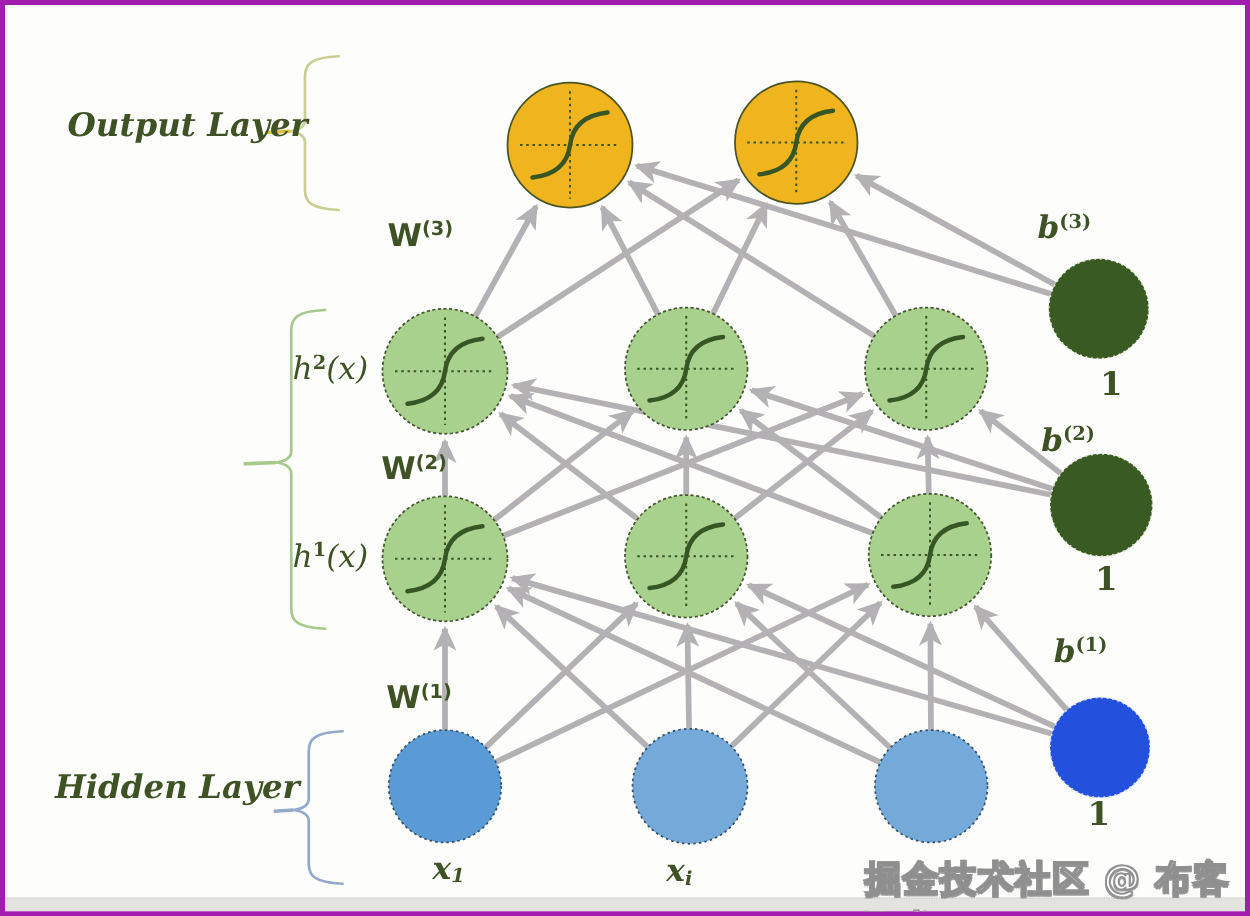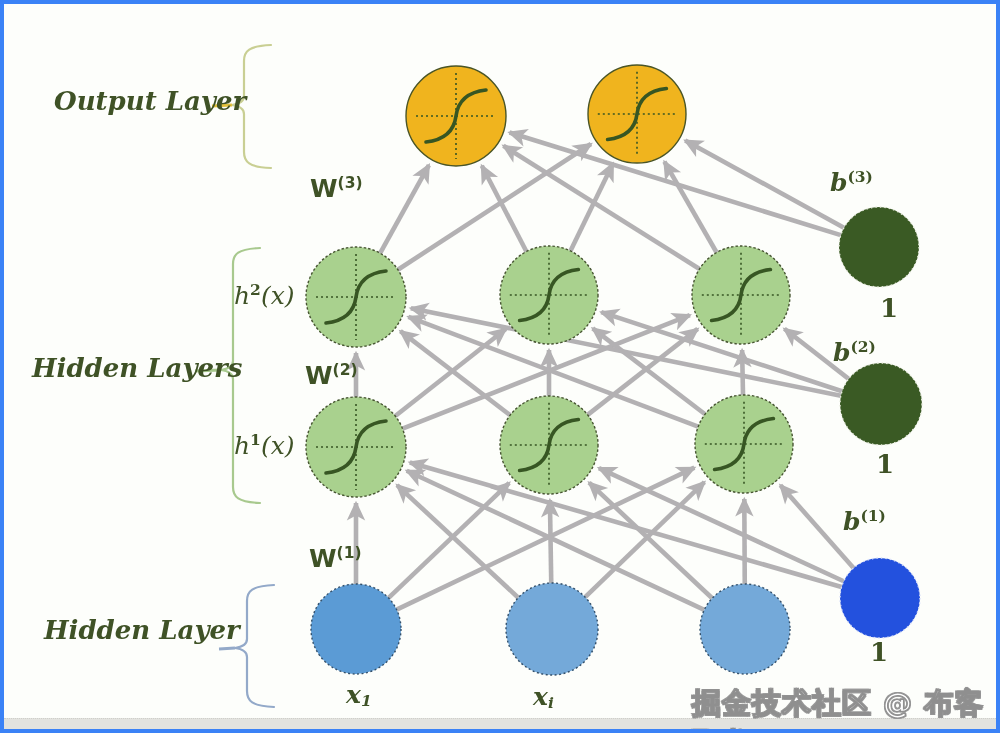--- a/index.html
+++ b/index.html
@@ -1,20 +1,20 @@
 <!DOCTYPE html>
 <html><head>
 <meta charset="utf-8">
 <style>
   html,body{margin:0;padding:0;background:#fff;}
   .frame{
     position:relative;
     width:1000px;height:733px;
     box-sizing:border-box;
-    border:4px solid #3b82f6;
+    border:4px solid #a21caf;
     background:#FDFEFB;
     overflow:hidden;
     font-family:"DejaVu Serif", serif;
   }
   #net-svg{position:absolute;left:0;top:0;}
   #labels{position:absolute;left:0;top:0;width:100%;height:100%;pointer-events:none;}
   .dlabel{position:absolute;white-space:nowrap;color:#3F5226;line-height:1.05;}
   .dlabel .sup{font-size:0.62em;vertical-align:0.55em;font-style:normal;font-weight:bold;}
   .dlabel .sub{font-size:0.62em;vertical-align:-0.18em;}
   .bottom-strip{
@@ -140,21 +140,20 @@
       </g>
       <g>
         <circle cx="877" cy="400" r="41" fill="#3A5A24" stroke="#E7EBDD" stroke-width="1.4" stroke-dasharray="1.5 3"></circle>
       </g>
       <g>
         <circle cx="876" cy="594" r="40" fill="#2351DE" stroke="#D8DFF8" stroke-width="1.4" stroke-dasharray="1.5 3"></circle>
       </g>
     </svg>
   <div id="labels">
       <div class="dlabel" style="left: 50px; top: 84px; font-size: 26px; font-family: &quot;DejaVu Serif&quot;, serif; font-weight: bold; font-style: italic;"><span>Output Layer</span></div>
-      <div class="dlabel" style="left: 28px; top: 351px; font-size: 26px; font-family: &quot;DejaVu Serif&quot;, serif; font-weight: bold; font-style: italic;"><span>Hidden Layers</span></div>
       <div class="dlabel" style="left: 40px; top: 613px; font-size: 26px; font-family: &quot;DejaVu Serif&quot;, serif; font-weight: bold; font-style: italic;"><span>Hidden Layer</span></div>
       <div class="dlabel" style="left: 306px; top: 171px; font-size: 25px; font-family: &quot;DejaVu Sans&quot;, sans-serif; font-weight: bold; font-style: normal;"><span>W</span><span class="sup">(3)</span></div>
       <div class="dlabel" style="left: 301px; top: 358px; font-size: 25px; font-family: &quot;DejaVu Sans&quot;, sans-serif; font-weight: bold; font-style: normal;"><span>W</span><span class="sup">(2)</span></div>
       <div class="dlabel" style="left: 305px; top: 541px; font-size: 25px; font-family: &quot;DejaVu Sans&quot;, sans-serif; font-weight: bold; font-style: normal;"><span>W</span><span class="sup">(1)</span></div>
       <div class="dlabel" style="left: 230px; top: 278px; font-size: 25px; font-family: &quot;DejaVu Serif&quot;, serif; font-weight: normal; font-style: italic;"><span>h</span><span class="sup">2</span><span>(x)</span></div>
       <div class="dlabel" style="left: 230px; top: 428px; font-size: 25px; font-family: &quot;DejaVu Serif&quot;, serif; font-weight: normal; font-style: italic;"><span>h</span><span class="sup">1</span><span>(x)</span></div>
       <div class="dlabel" style="left: 826px; top: 165px; font-size: 25px; font-family: &quot;DejaVu Serif&quot;, serif; font-weight: bold; font-style: italic;"><span>b</span><span class="sup">(3)</span></div>
       <div class="dlabel" style="left: 829px; top: 335px; font-size: 25px; font-family: &quot;DejaVu Serif&quot;, serif; font-weight: bold; font-style: italic;"><span>b</span><span class="sup">(2)</span></div>
       <div class="dlabel" style="left: 839px; top: 504px; font-size: 25px; font-family: &quot;DejaVu Serif&quot;, serif; font-weight: bold; font-style: italic;"><span>b</span><span class="sup">(1)</span></div>
       <div class="dlabel" style="left: 876px; top: 291px; font-size: 26px; font-family: &quot;DejaVu Serif&quot;, serif; font-weight: bold; font-style: normal;"><span>1</span></div>

